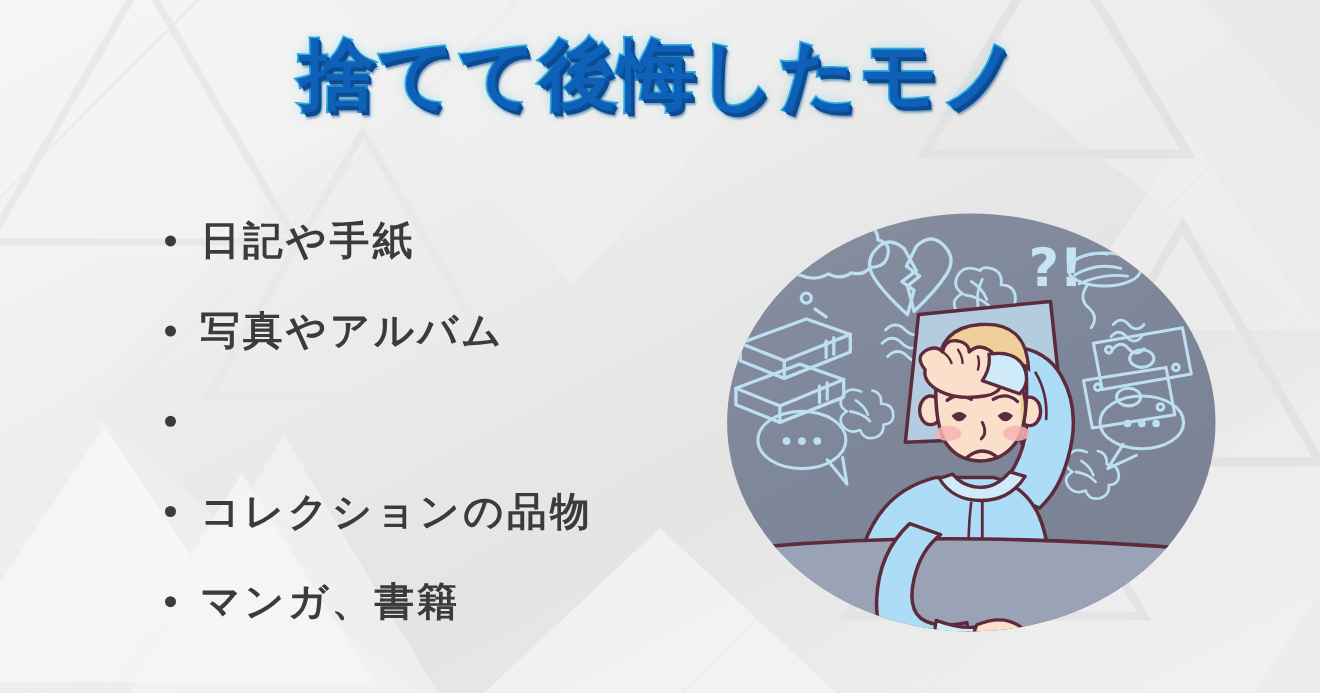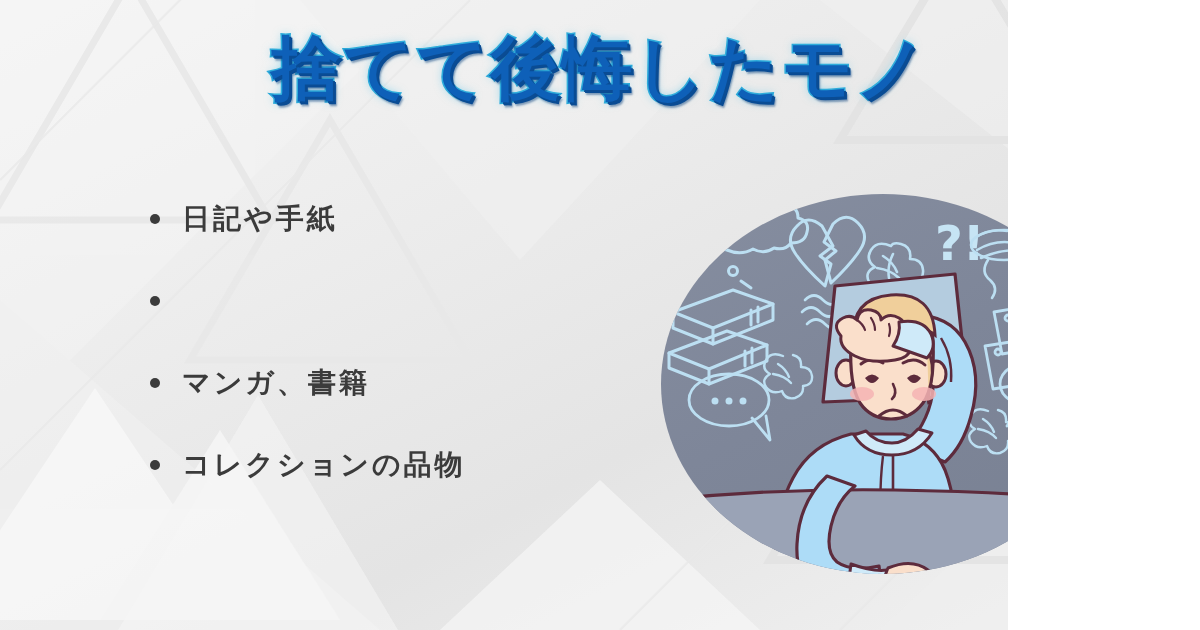--- a/index.html
+++ b/index.html
@@ -2,21 +2,21 @@
 <html><head>
 <meta charset="utf-8">
 <style>
   html, body {
     margin: 0;
     padding: 0;
     background: #ffffff;
   }
   #canvas {
     position: relative;
-    width: 1008px;
+    width: 1200px;
     height: 630px;
     overflow: hidden;
     background: linear-gradient(135deg, #f2f2f2 0%, #eaeaea 40%, #e6e6e6 60%, #f4f4f4 100%);
     font-family: "Liberation Sans", "DejaVu Sans", sans-serif;
   }
 
   
   .bg-layer {
     position: absolute;
     inset: 0;
@@ -54,21 +54,21 @@
     left: 150px;
     top: 178px;
     width: 520px;
   }
   .list-item {
     display: flex;
     align-items: center;
     height: 82px;
     color: #3b3b3b;
     font-family: "DejaVu Sans", "Liberation Sans", sans-serif;
-    font-size: 28px;
+    font-size: 36px;
     font-weight: 700;
     letter-spacing: 3px;
   }
   .bullet-dot {
     width: 10px;
     height: 10px;
     border-radius: 50%;
     background: #3b3b3b;
     margin-right: 22px;
     flex: 0 0 auto;
@@ -143,28 +143,32 @@
     <span class="title">捨てて後悔したモノ</span>
   </div>
 
   <div class="list">
     <div class="list-item">
       <span class="bullet-dot"></span>
       <span>日記や手紙</span>
     </div>
     <div class="list-item">
       <span class="bullet-dot"></span>
+      <span>写真やアルバム</span>
+    </div>
+    <div class="list-item">
+      <span class="bullet-dot"></span>
+    </div>
+    <div class="list-item">
+      <span class="bullet-dot"></span>
+      <span>コレクションの品物</span>
     </div>
     <div class="list-item">
       <span class="bullet-dot"></span>
       <span>マンガ、書籍</span>
-    </div>
-    <div class="list-item">
-      <span class="bullet-dot"></span>
-      <span>コレクションの品物</span>
     </div>
   </div>
 
   <div class="illus">
     <svg width="460" height="400" viewBox="0 0 460 400">
       <defs>
         <clipPath id="ovalClip">
           <ellipse cx="228" cy="196" rx="222" ry="190"></ellipse>
         </clipPath>
         <linearGradient id="ovalGrad" x1="0" y1="0" x2="0.6" y2="1">

